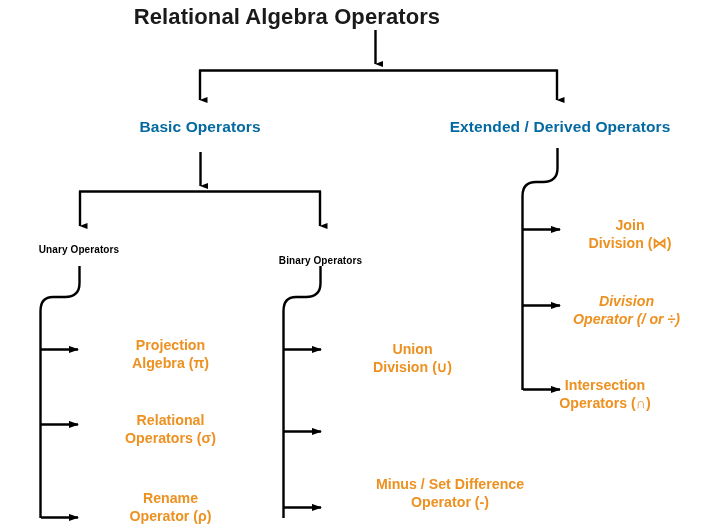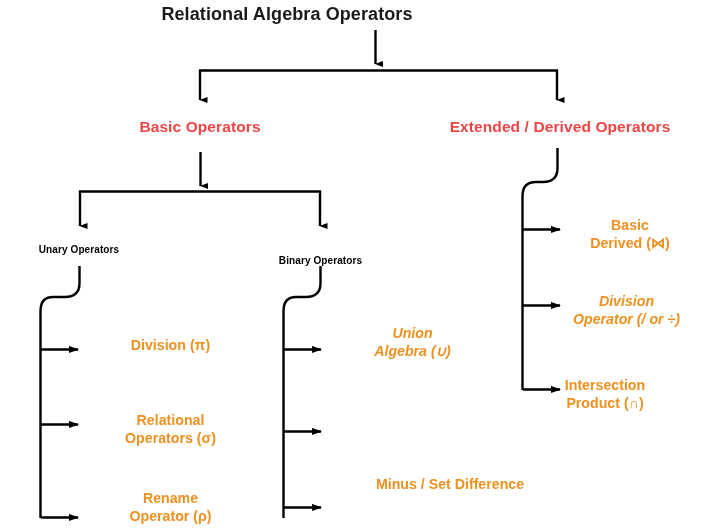--- a/index.html
+++ b/index.html
@@ -26,27 +26,27 @@
   .node {
     position: absolute;
     text-align: center;
     font-weight: bold;
     line-height: 1.22;
     white-space: nowrap;
     letter-spacing: 0.1px;
   }
   .node-root {
     color: #1a1a1a;
-    font-size: 18px;
+    font-size: 22px;
     left: 0;
     top: 4px;
     width: 574px;
   }
   .node-l2 {
-    color: #ef4444;
+    color: #0369a1;
     font-size: 15.5px;
   }
   .node-basic   { left: 100px;  top: 118px; width: 200px; }
   .node-ext     { left: 400px;  top: 118px; width: 320px; }
   .node-l3 {
     color: #000000;
     font-size: 10px;
   }
   .node-unary   { left: 0px;   top: 244px; width: 158px; }
   .node-binary  { left: 238px; top: 244px; width: 165px; margin-top: 11px; }
@@ -111,45 +111,47 @@
 
   <div class="node node-root">Relational Algebra Operators</div>
 
   <div class="node node-l2 node-basic">Basic Operators</div>
   <div class="node node-l2 node-ext">Extended / Derived Operators</div>
 
   <div class="node node-l3 node-unary">Unary Operators</div>
   <div class="node node-l3 node-binary">Binary Operators</div>
 
   <div class="leaf" style="left:78px; top:336px; width:185px;">
-    <span>Division (π)</span>
+    <span>Projection</span>
+    <span>Algebra (π)</span>
   </div>
   <div class="leaf" style="left:78px; top:411px; width:185px;">
     <span>Relational</span>
     <span>Operators (σ)</span>
   </div>
   <div class="leaf" style="left:78px; top:489px; width:185px;">
     <span>Rename</span>
     <span>Operator (ρ)</span>
   </div>
 
-  <div class="leaf" style="left:320px; top:324px; width:185px;font-style:italic;">
+  <div class="leaf" style="left:320px; top:340px; width:185px;">
     <span>Union</span>
-    <span>Algebra (∪)</span>
+    <span>Division (∪)</span>
   </div>
   <div class="leaf" style="left:320px; top:467px; width:260px;margin-top:8px;">
     <span>Minus / Set Difference</span>
+    <span>Operator (-)</span>
   </div>
 
   <div class="leaf" style="left:559px; top:216px; width:142px;">
-    <span>Basic</span>
-    <span>Derived (⋈)</span>
+    <span>Join</span>
+    <span>Division (⋈)</span>
   </div>
   <div class="leaf" style="left:552px; top:292px; width:149px;font-style:italic;">
     <span>Division</span>
     <span>Operator (/ or ÷)</span>
   </div>
   <div class="leaf" style="left:533px; top:376px; width:144px;">
     <span>Intersection</span>
-    <span>Product (∩)</span>
+    <span>Operators (∩)</span>
   </div>
 
 </div>
 
 </body></html>

